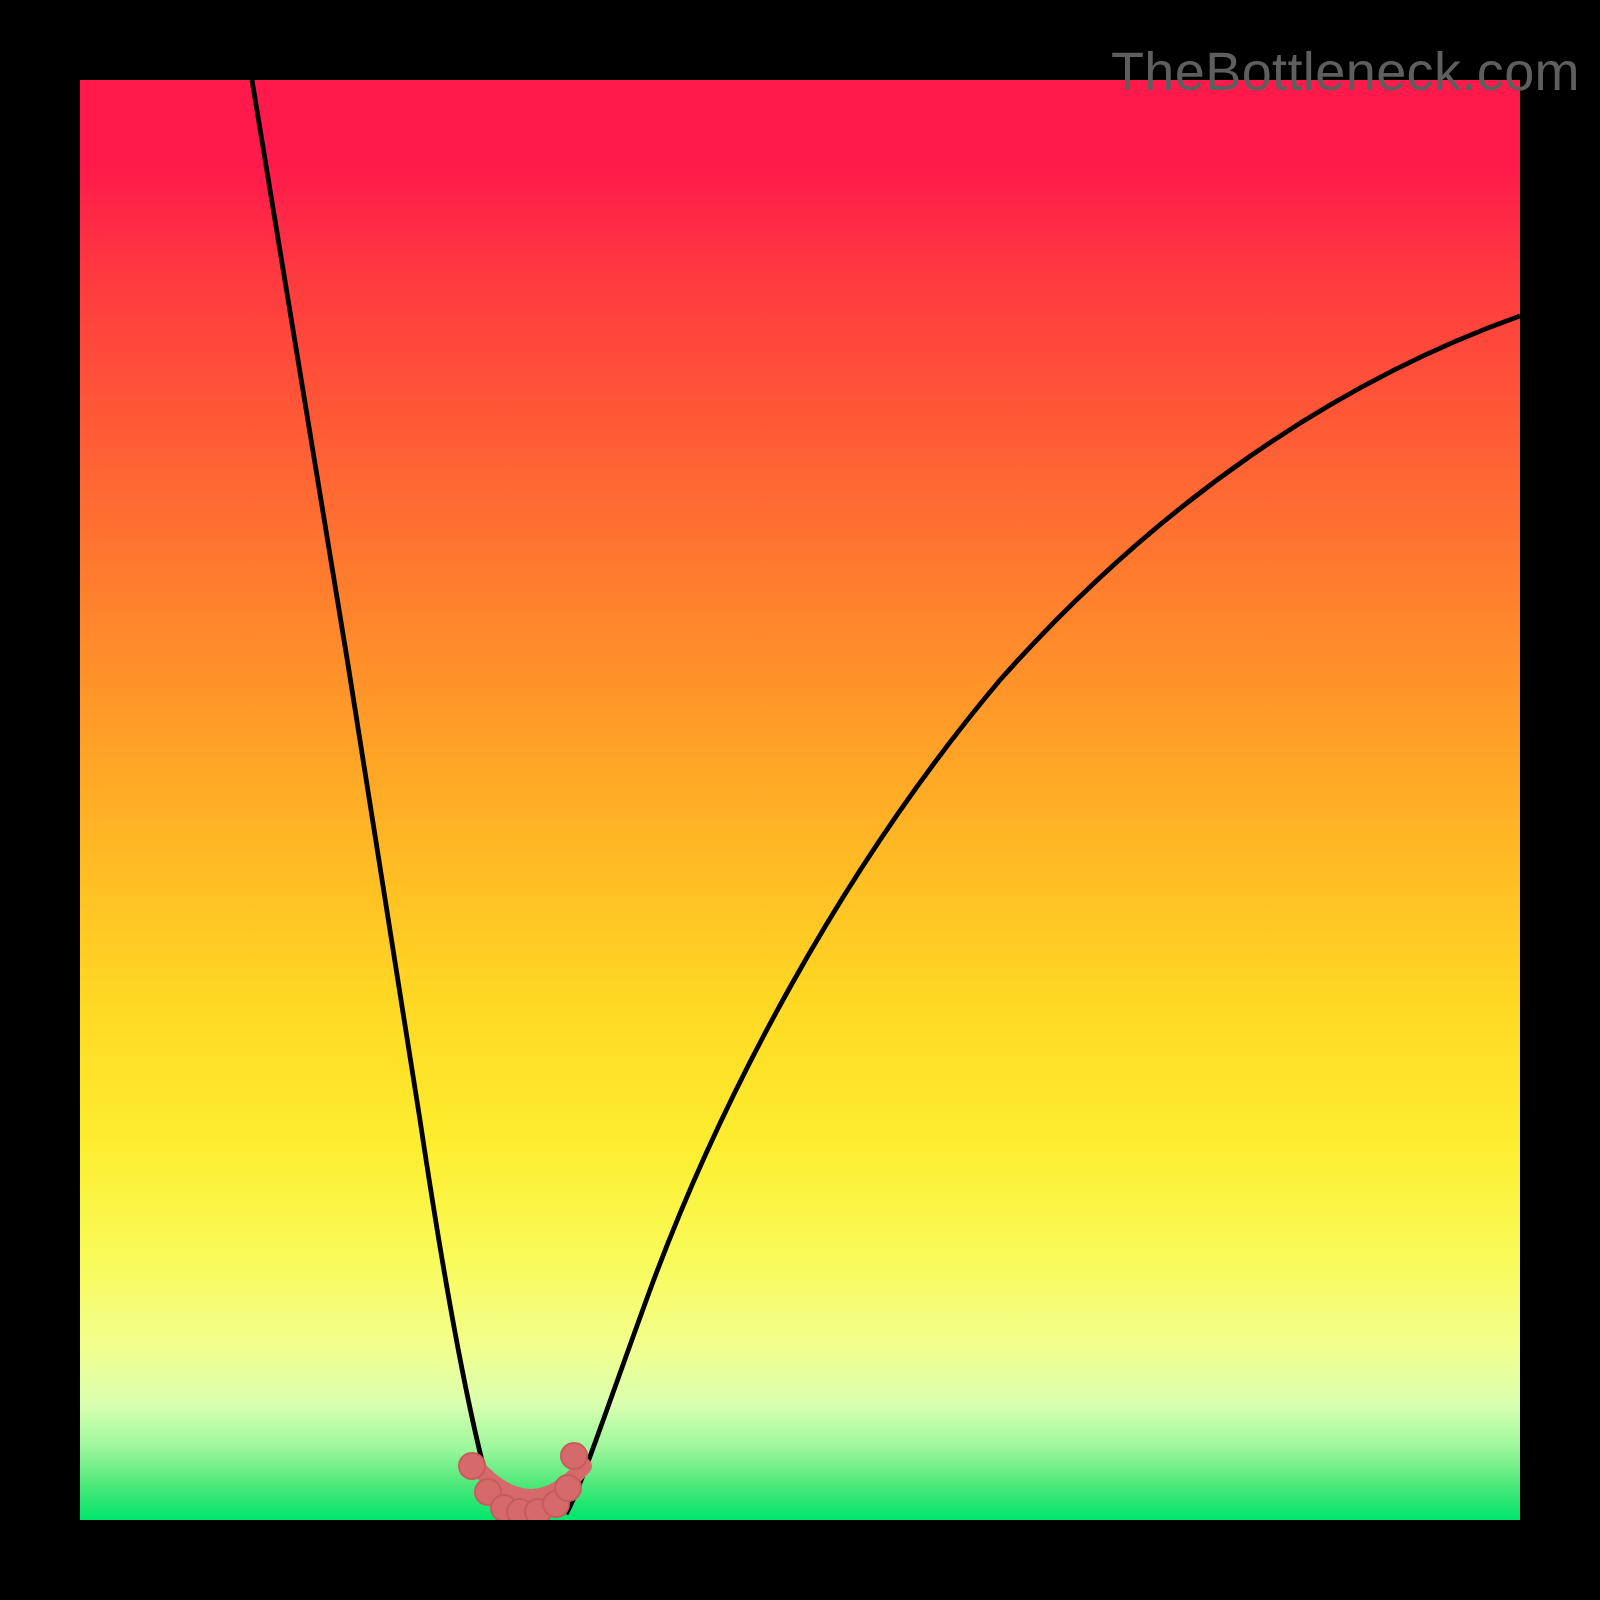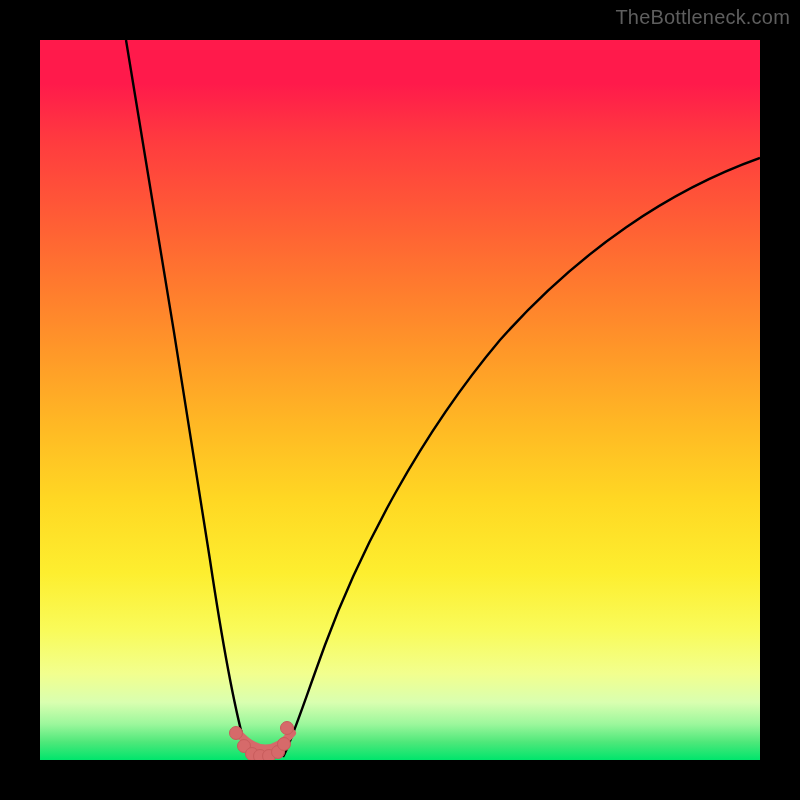--- a/index.html
+++ b/index.html
@@ -48,24 +48,24 @@
       #4fe87a 97.5%,
       #00e56c 100%
     );
   }
   .curve-svg {
     position: absolute;
     inset: 0;
   }
   .watermark {
     position: absolute;
-    top: 6px;
+    top: 21px;
     right: 10px;
     color: #5e5e5e;
-    font-size: 20px;
+    font-size: 27px;
     font-weight: 400;
     letter-spacing: 0.2px;
     user-select: none;
   }
 </style>
 </head>
 <body>
 
 <div class="frame">
 

